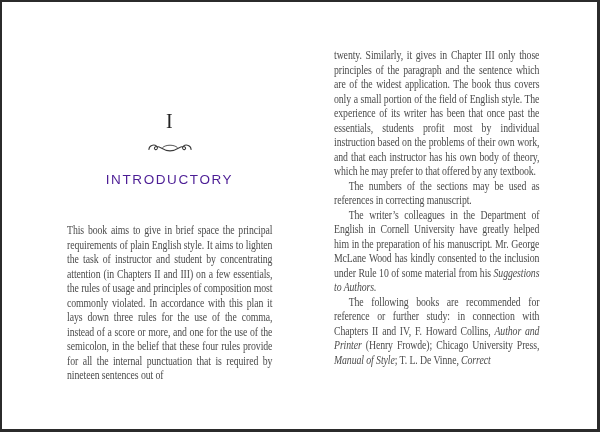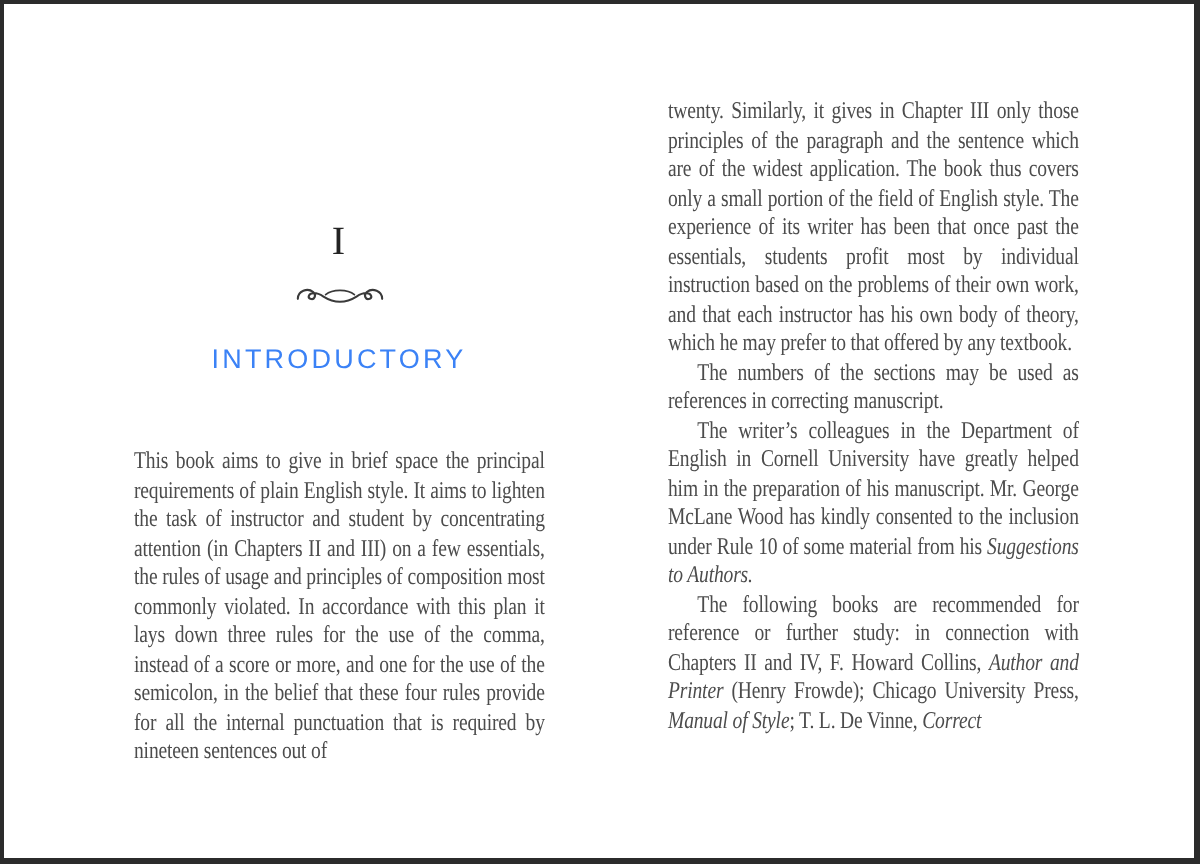--- a/index.html
+++ b/index.html
@@ -34,21 +34,21 @@
   }
   .ornament-wrap {
     top: 138px;
     height: 16px;
   }
   .section-title {
     top: 170px;
     font-family: "Liberation Sans", sans-serif;
     font-size: 13.5px;
     letter-spacing: 1.6px;
-    color: #3b82f6;
+    color: #4c1d95;
     font-weight: 400;
   }
   .text-block {
     position: absolute;
     width: 252px;
     transform: scaleX(0.815);
     transform-origin: 0 0;
     font-size: 12px;
     line-height: 14.5px;
     letter-spacing: -0.1px;

